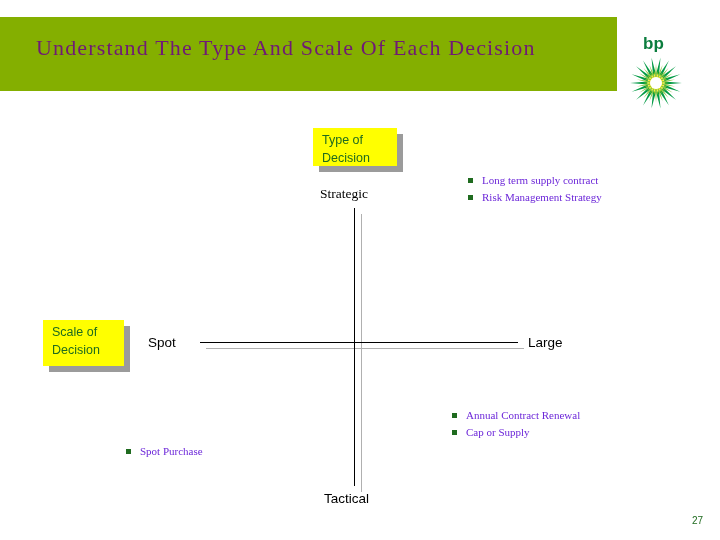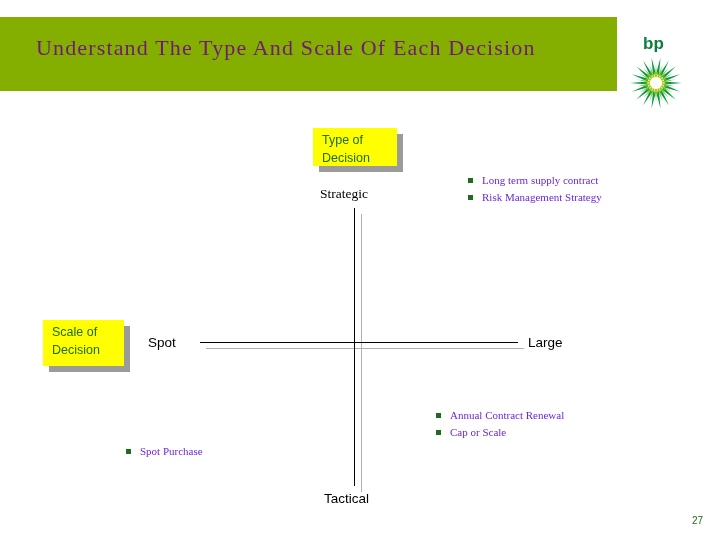--- a/index.html
+++ b/index.html
@@ -162,21 +162,21 @@
   .bullet-text {
     font-size: 11px;
     line-height: 17px;
     color: #6d28d9;
     font-family: Liberation Serif, serif;
   }
 
   #group-upper-left  { left: 126px; top: 194px; width: 115px; }
   #group-upper-right { left: 468px; top: 172px; width: 150px; }
   #group-lower-left  { left: 126px; top: 443px; width: 130px; }
-  #group-lower-right { left: 436px; top: 407px; width: 155px; }
+  #group-lower-right { left: 452px; top: 407px; width: 155px; }
 
   
   .page-number {
     position: absolute;
     left: 692px;
     top: 515px;
     font-size: 10px;
     color: #1f6b1f;
   }
 </style>
@@ -296,19 +296,19 @@
       </div>
     </div>
 
   <div class="bullet-group" id="group-lower-right">
       <div class="bullet-item">
         <span class="bullet-marker"></span>
         <span class="bullet-text">Annual Contract Renewal</span>
       </div>
       <div class="bullet-item">
         <span class="bullet-marker"></span>
-        <span class="bullet-text">Cap or Scale</span>
+        <span class="bullet-text">Cap or Supply</span>
       </div>
     </div>
 
   <div class="page-number">27</div>
 
 </div>
 
 </body></html>

